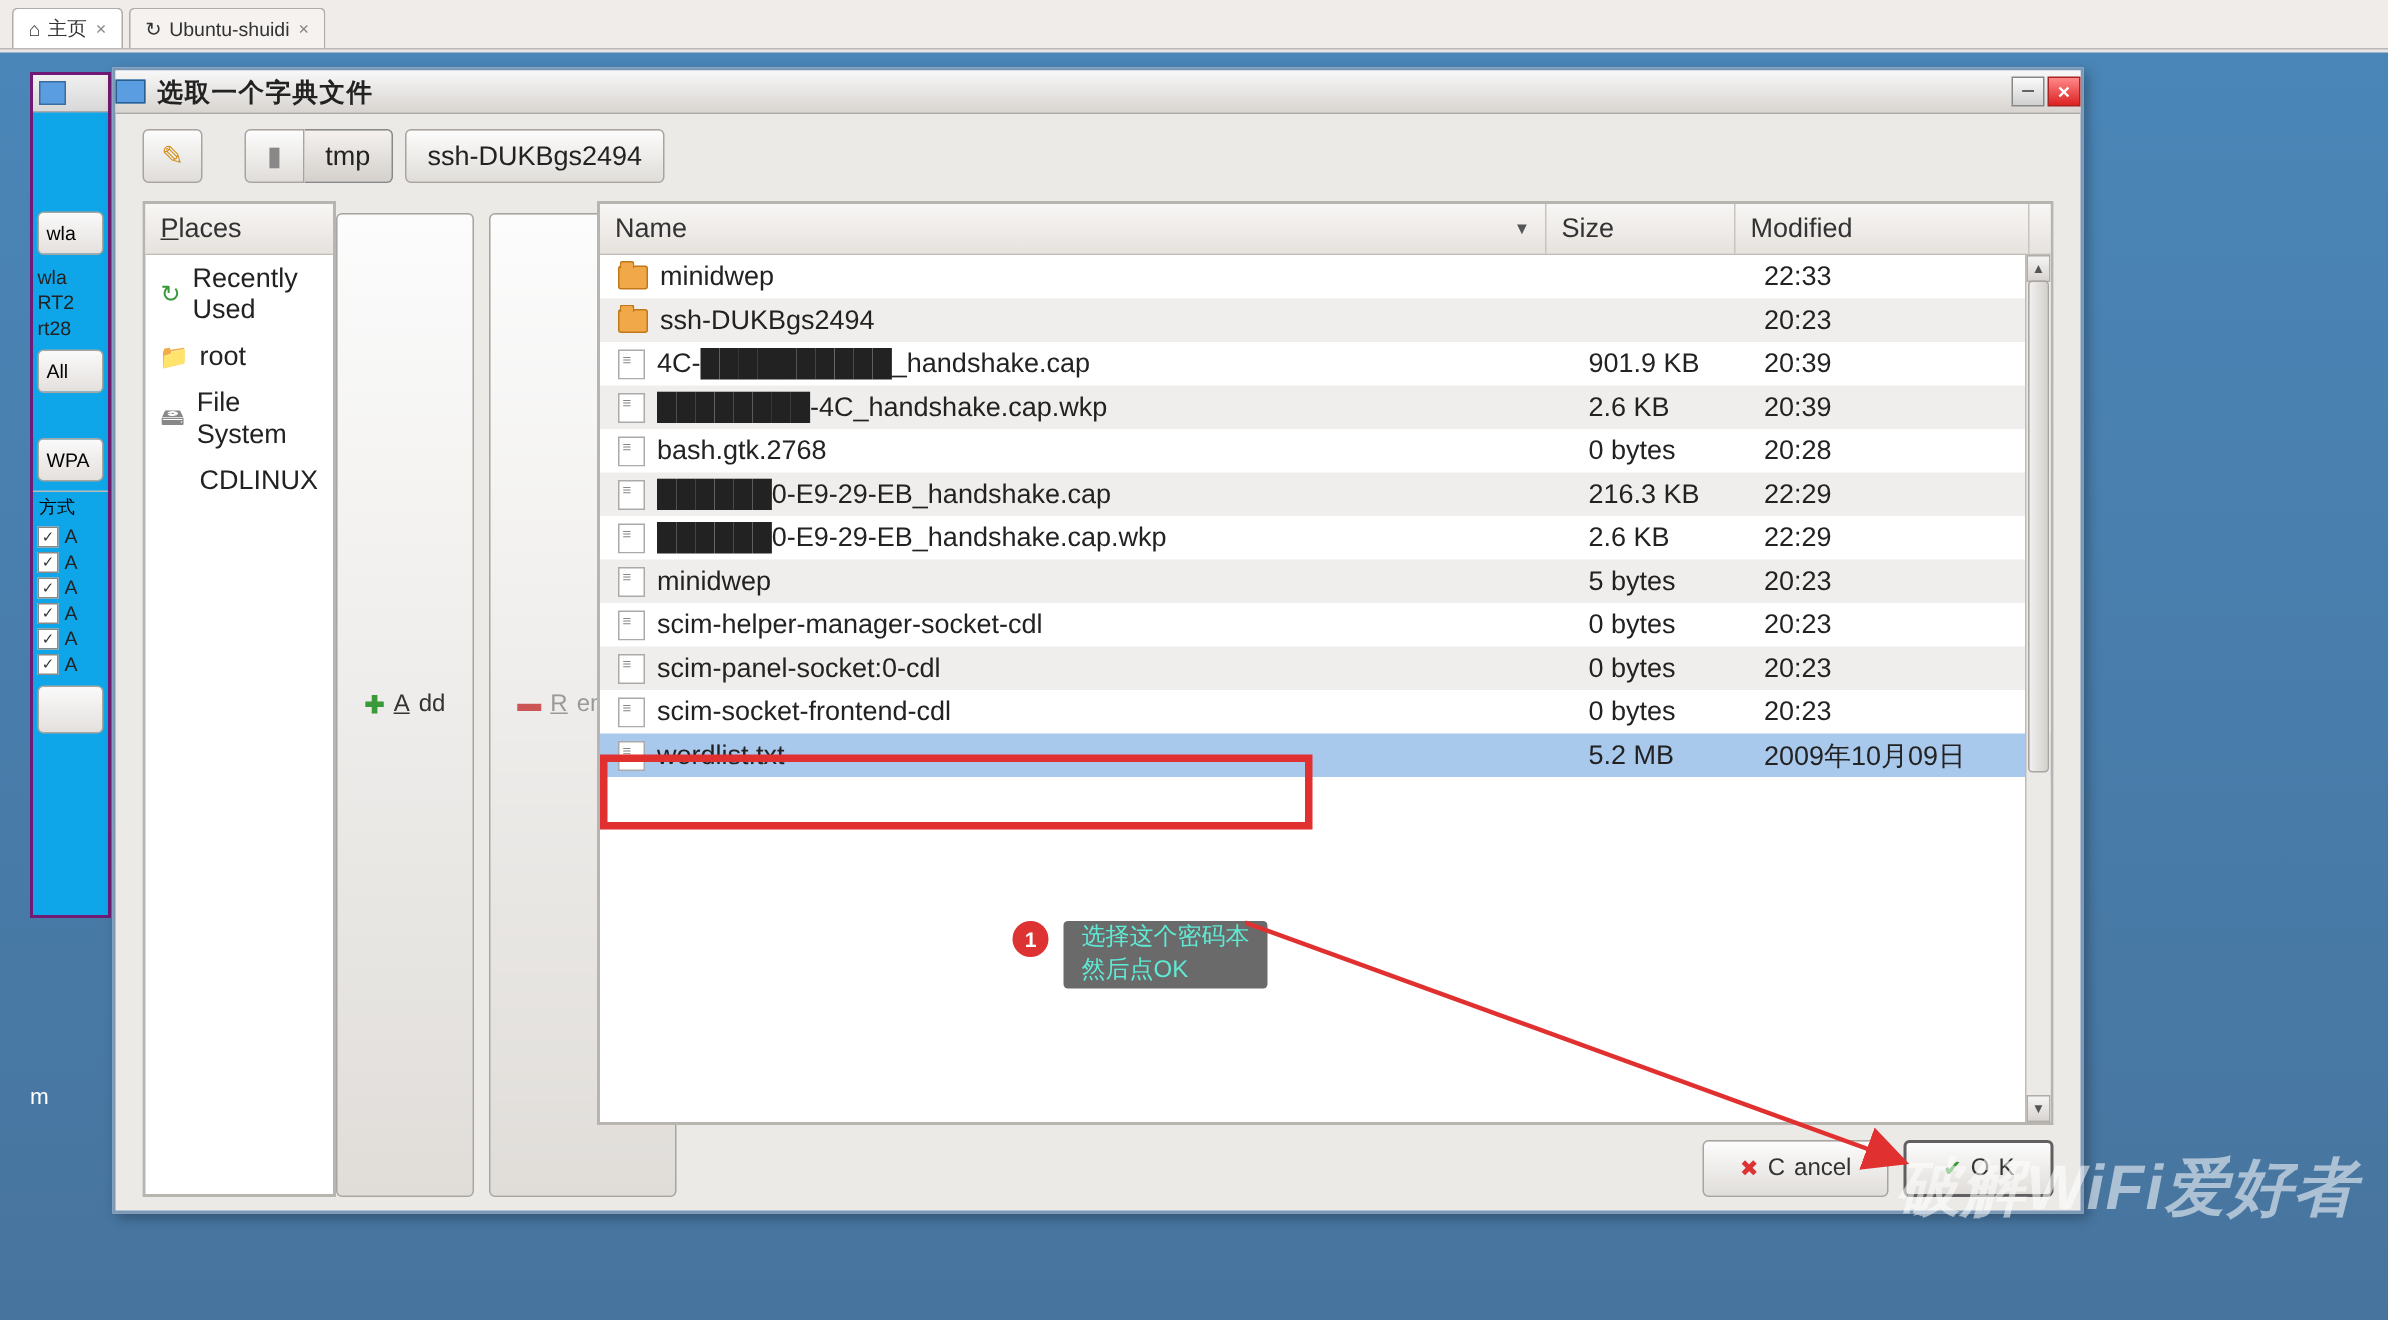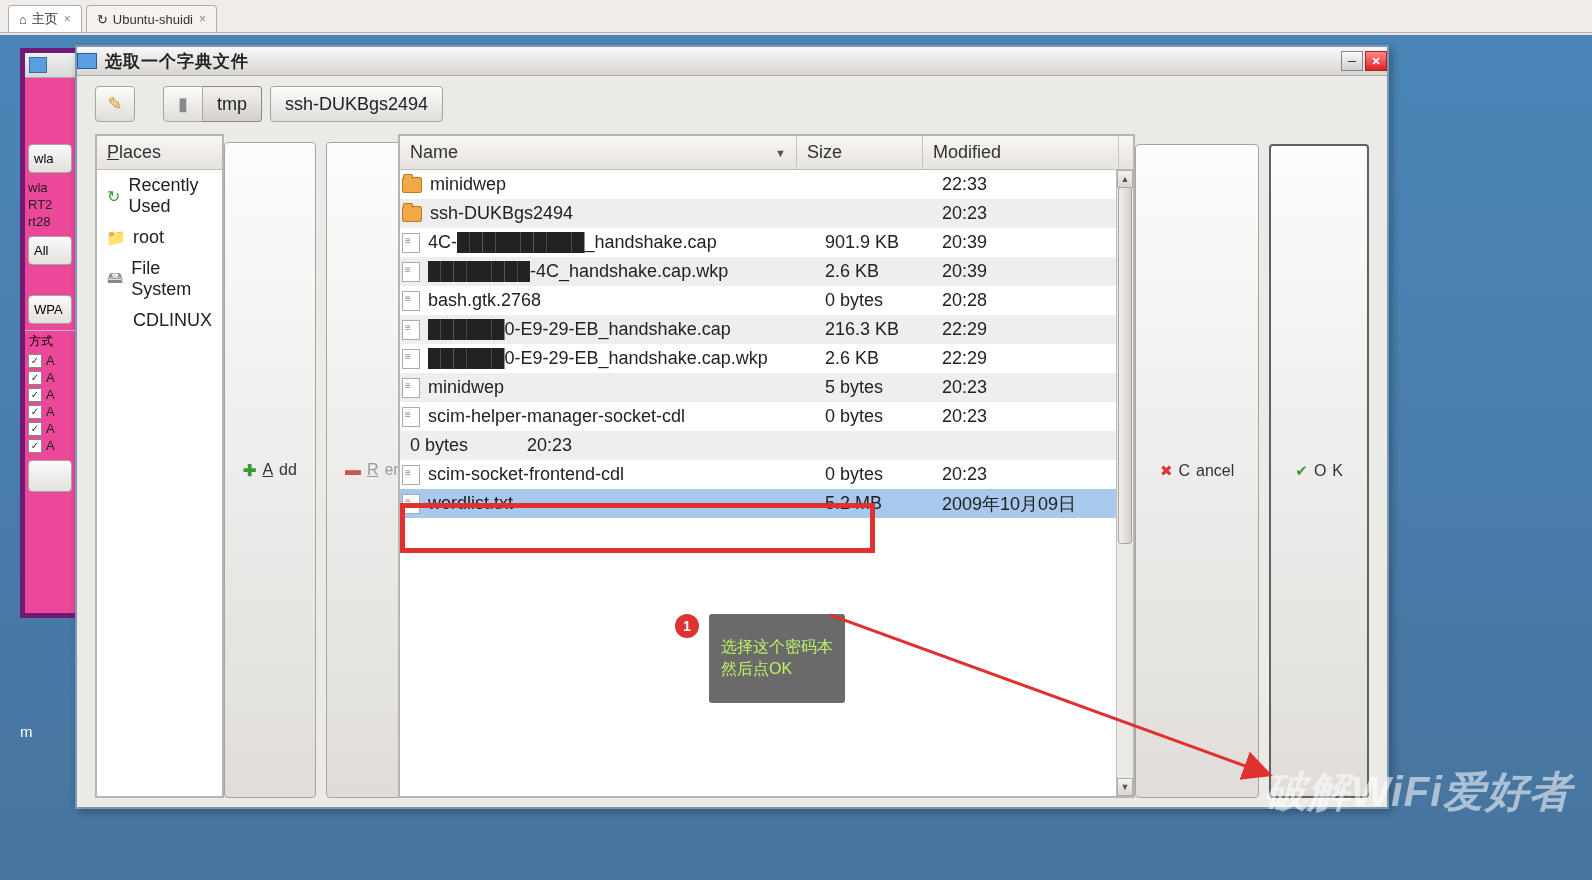--- a/index.html
+++ b/index.html
@@ -5,21 +5,21 @@
 html,body{margin:0;padding:0;font-family:Arial,"Microsoft YaHei",sans-serif;font-size:14px;background:#e8e4e1;width:1592px;height:880px;overflow:hidden;position:relative}
 
 .tabbar{position:absolute;top:0;left:0;right:0;height:32px;background:#f0ece9;border-bottom:1px solid #b8b8b8;display:flex;align-items:flex-end;padding-left:8px}
 .tab{height:26px;display:flex;align-items:center;padding:0 10px;background:#fff;border:1px solid #b0aca8;border-bottom:none;border-radius:4px 4px 0 0;margin-right:4px;font-size:13px;color:#333}
 .tab.inactive{background:#f5f2f0}
 .tab .close{margin-left:6px;color:#888;font-size:12px}
 .tab .ico{margin-right:5px;font-size:13px}
 
 .mainarea{position:absolute;top:35px;left:0;right:0;bottom:0;background:linear-gradient(#4a86b8,#47749e);}
 
-.backapp{position:absolute;left:20px;top:48px;width:50px;height:560px;background:#ec4899;border:5px solid #701a75;overflow:hidden}
+.backapp{position:absolute;left:20px;top:48px;width:50px;height:560px;background:#0ea5e9;border:2px solid #701a75;overflow:hidden}
 .backapp .titlebar{height:24px;background:linear-gradient(#f0f0f0,#d8d8d8);border-bottom:1px solid #aaa;display:flex;align-items:center;padding-left:4px}
 .backapp .titlebar .fico{width:16px;height:14px;background:#5a9de0;border:1px solid #3a6da0}
 .backlist{font-size:13px;padding:0;color:#222}
 .backlist div{padding:1px 3px;display:flex;align-items:center}
 .backbtn{margin:6px 3px;padding:6px 5px;background:linear-gradient(#fafafa,#e4e0dd);border:1px solid #a8a4a0;border-radius:4px;font-size:13px;text-align:left}
 .cb{width:12px;height:12px;border:1px solid #888;background:#fff;margin-right:4px;display:inline-flex;align-items:center;justify-content:center;font-size:10px;color:#333}
 .backfooter{position:absolute;left:20px;bottom:140px;font-size:15px;color:#fff}
 
 .dialog{position:absolute;left:75px;top:45px;width:1310px;height:760px;background:#eceae7;border:2px solid #7a98b8;box-shadow:3px 3px 8px rgba(0,0,0,.3)}
 .dlg-title{height:28px;background:linear-gradient(#f8f8f8,#d8d4d0);border-bottom:1px solid #aaa;display:flex;align-items:center;padding:0 0}
@@ -51,33 +51,33 @@
 .col-name{flex:1;display:flex;align-items:center}
 .col-name .sortarr{margin-left:auto;font-size:11px;color:#555}
 .col-size{width:105px}
 .col-mod{width:175px}
 .col-scroll{width:14px;border-right:none!important;padding:0!important}
 .fl-body{flex:1;overflow:auto;position:relative}
 .fl-row{display:flex;align-items:center;font-size:18px;color:#222;height:29px}
 .fl-row:nth-child(odd){background:#fff}
 .fl-row:nth-child(even){background:#f0eeec}
 .fl-row.selected{background:#a8c8ec!important}
-.fl-row .c-name{flex:1;display:flex;align-items:center;padding-left:2px;gap:8px;min-width:0;white-space:nowrap;overflow:hidden}
+.fl-row .c-name{flex:1;display:flex;align-items:center;padding-left:12px;gap:8px;min-width:0;white-space:nowrap;overflow:hidden}
 .fl-row .c-size{width:107px;padding-left:10px}
 .fl-row .c-mod{width:191px;padding-left:10px}
 .fico-folder{width:18px;height:14px;background:#f0a848;border:1px solid #c07818;border-radius:2px;position:relative}
 .fico-folder::before{content:'';position:absolute;top:-4px;left:0;width:8px;height:4px;background:#f0a848;border:1px solid #c07818;border-bottom:none;border-radius:2px 2px 0 0}
 .fico-file{width:16px;height:18px;background:#fff;border:1px solid #aaa;position:relative}
 .fico-file::after{content:'≡';position:absolute;top:1px;left:2px;font-size:10px;color:#888}
 
 .redbox{position:absolute;border:5px solid #e03030;pointer-events:none}
 
 .annot{position:absolute;display:flex;align-items:flex-start;gap:10px}
 .annot .num{width:24px;height:24px;border-radius:50%;background:#d33;color:#fff;display:flex;align-items:center;justify-content:center;font-size:14px;font-weight:bold}
-.annot .bubble{background:#6a6a6a;color:#bef264;padding:22px 12px;font-size:16px;border-radius:3px;line-height:1.4}
+.annot .bubble{background:#6a6a6a;color:#5eead4;padding:0 12px;font-size:16px;border-radius:3px;line-height:1.4}
 
 .arrow-svg{position:absolute;pointer-events:none}
 
 .places-btns{display:flex;gap:10px;margin-top:8px}
 .btmbtn{padding:8px 18px;background:linear-gradient(#fcfcfc,#e0ddd9);border:1px solid #a8a4a0;border-radius:4px;font-size:16px;color:#333;display:flex;align-items:center;gap:6px}
 .btmbtn .u{text-decoration:underline}
 .btmbtn.disabled{color:#999}
 .dlg-btns{display:flex;justify-content:flex-end;gap:10px;margin-top:10px}
 .dlgbtn{padding:8px 24px;background:linear-gradient(#fcfcfc,#e0ddd9);border:1px solid #a8a4a0;border-radius:4px;font-size:16px;color:#333;display:flex;align-items:center;gap:6px}
 .dlgbtn .ico{font-size:15px}
@@ -209,21 +209,21 @@
               <span>dd</span>
             </div>
           <div class="btmbtn disabled">
               <span style="color:#c55">▬</span>
               <span class="u">R</span>
               <span>emove</span>
             </div>
         </div>
       </div>
 
-      <div style="display:flex;flex:1;min-width:0">
+      <div style="display:flex;flex-direction:column;flex:1;min-width:0">
         <div class="filelist">
           <div class="fl-head">
             <div class="col-name">
                 <span>Name</span>
                 <span class="sortarr">▼</span>
               </div>
             <div class="col-size">Size</div>
             <div class="col-mod">Modified</div>
             <div class="col-scroll"></div>
           </div>
@@ -294,20 +294,24 @@
               </div>
               <div class="fl-row">
                 <div class="c-name">
                   <span class="fico-file"></span>
                   <span>scim-helper-manager-socket-cdl</span>
                 </div>
                 <div class="c-size">0 bytes</div>
                 <div class="c-mod">20:23</div>
               </div>
               <div class="fl-row">
+                <div class="c-name">
+                  <span class="fico-file"></span>
+                  <span>scim-panel-socket:0-cdl</span>
+                </div>
                 <div class="c-size">0 bytes</div>
                 <div class="c-mod">20:23</div>
               </div>
               <div class="fl-row">
                 <div class="c-name">
                   <span class="fico-file"></span>
                   <span>scim-socket-frontend-cdl</span>
                 </div>
                 <div class="c-size">0 bytes</div>
                 <div class="c-mod">20:23</div>

